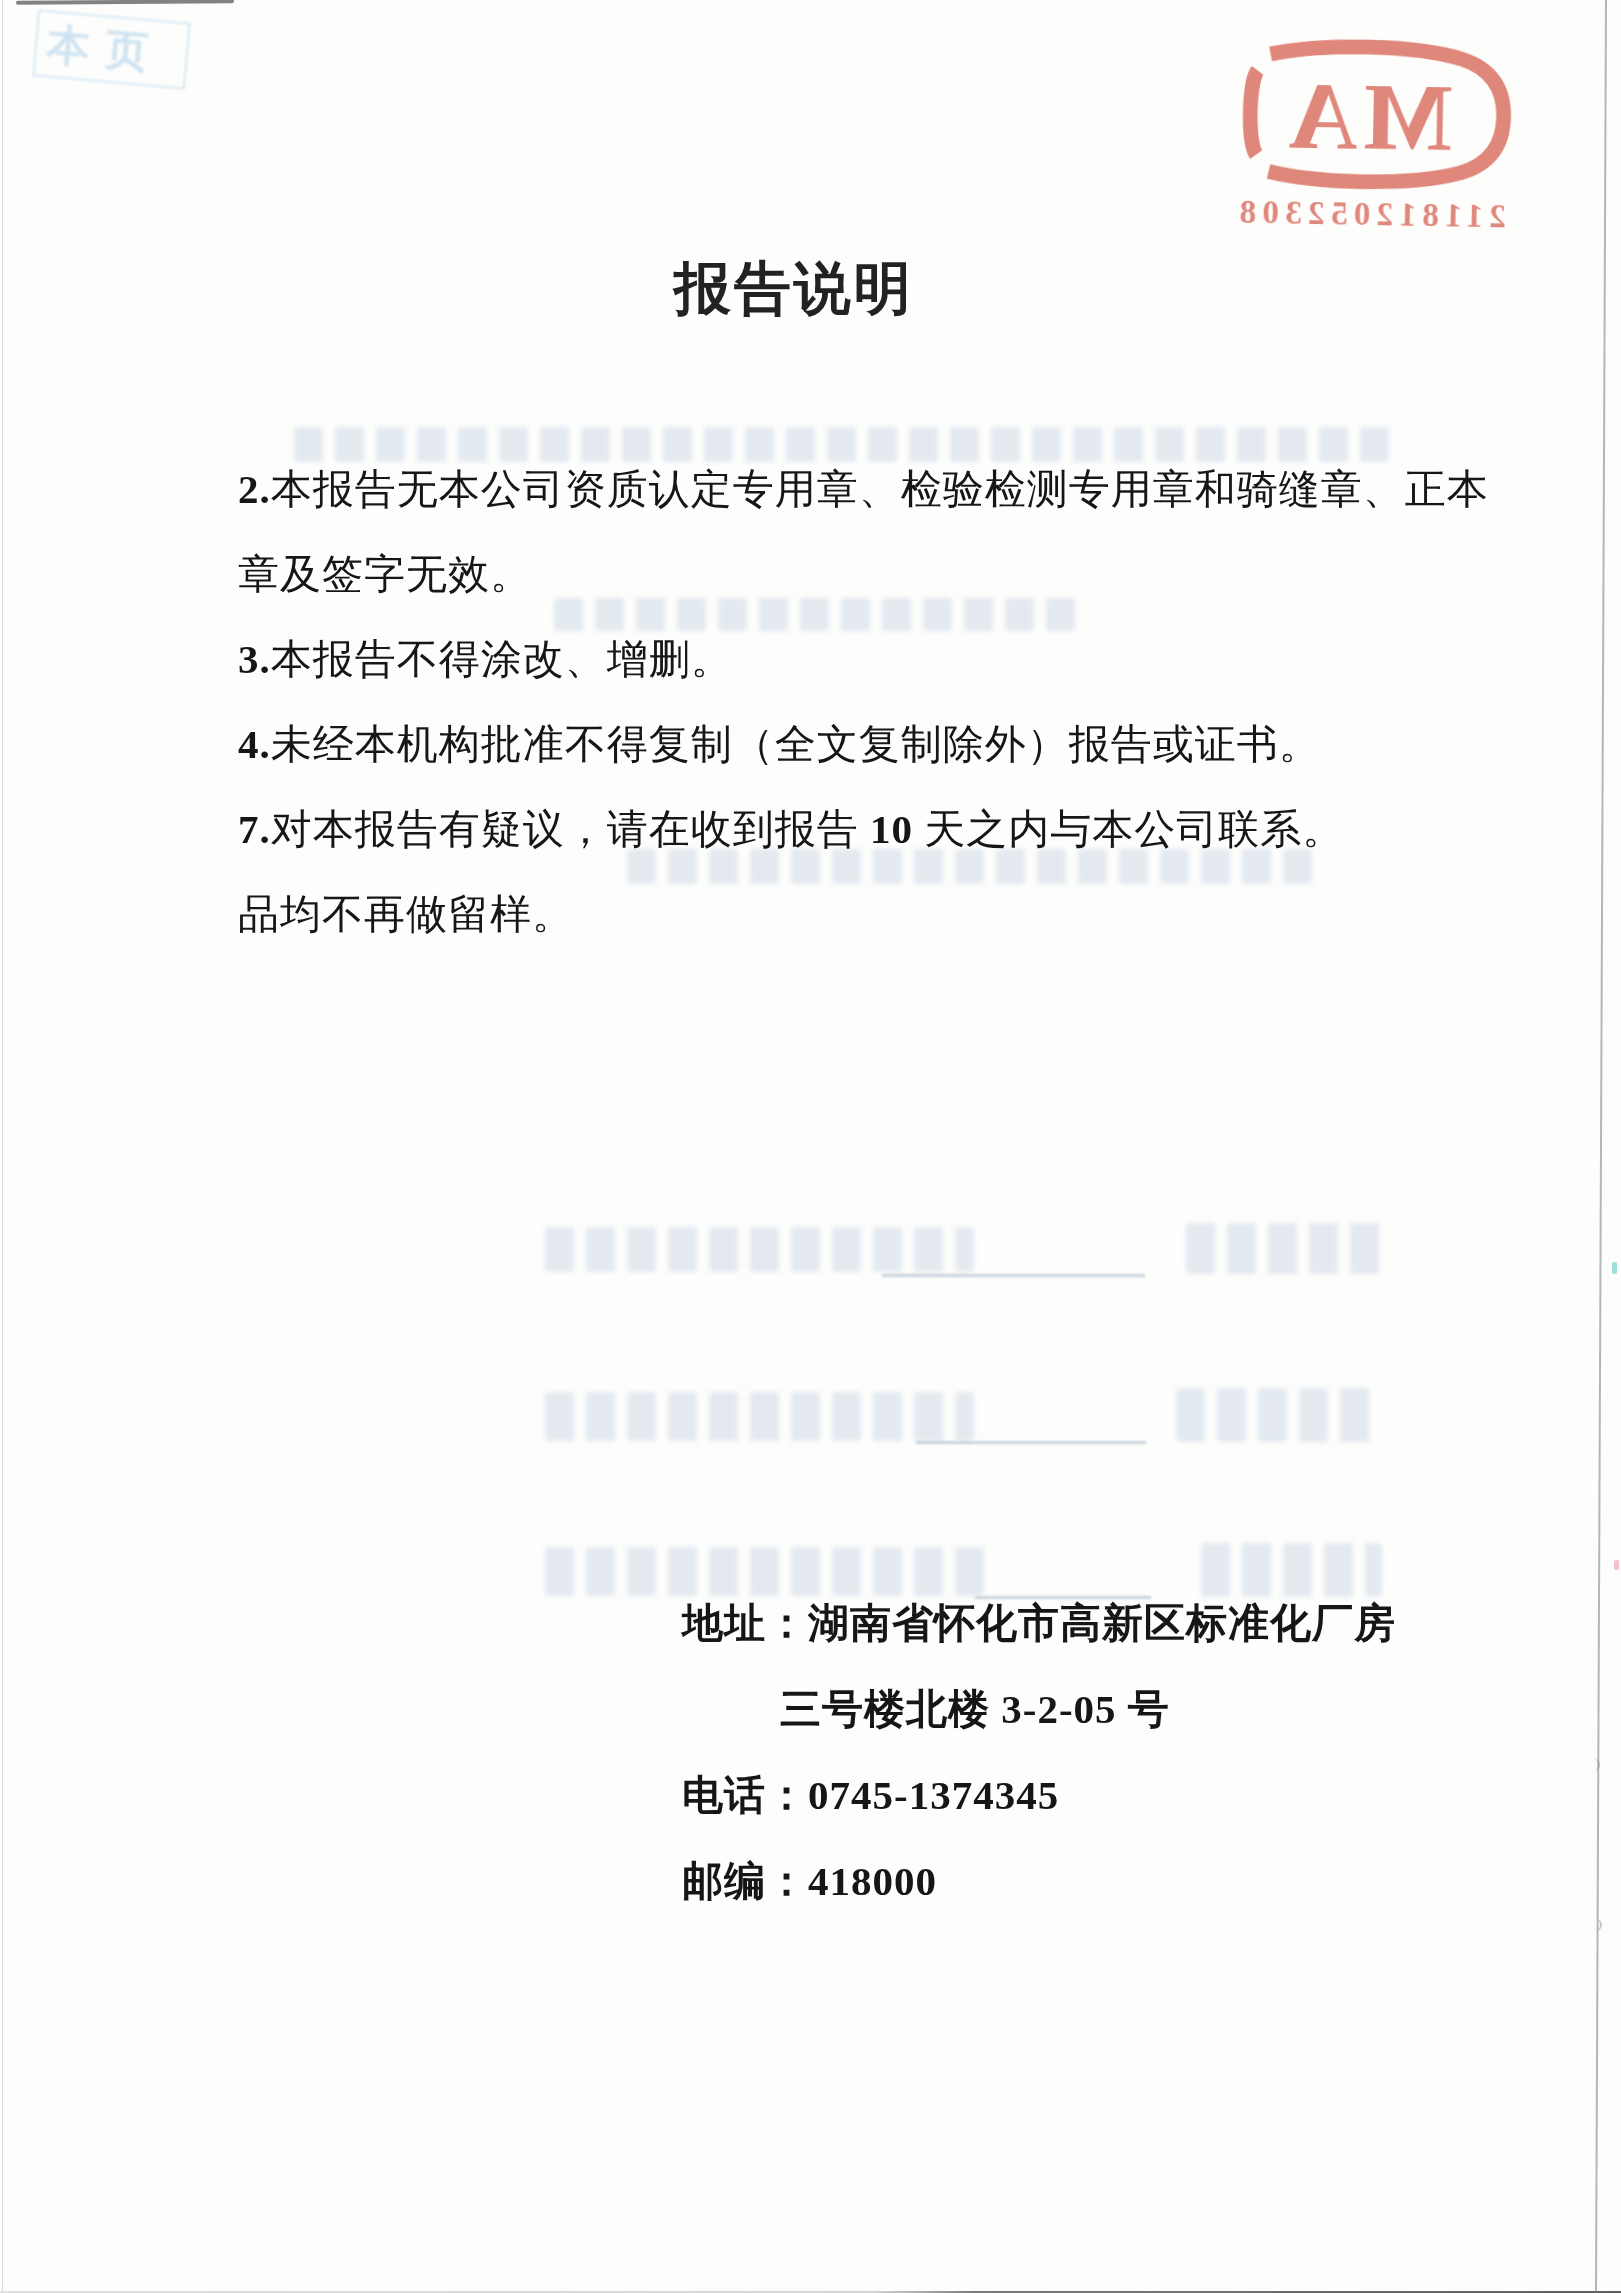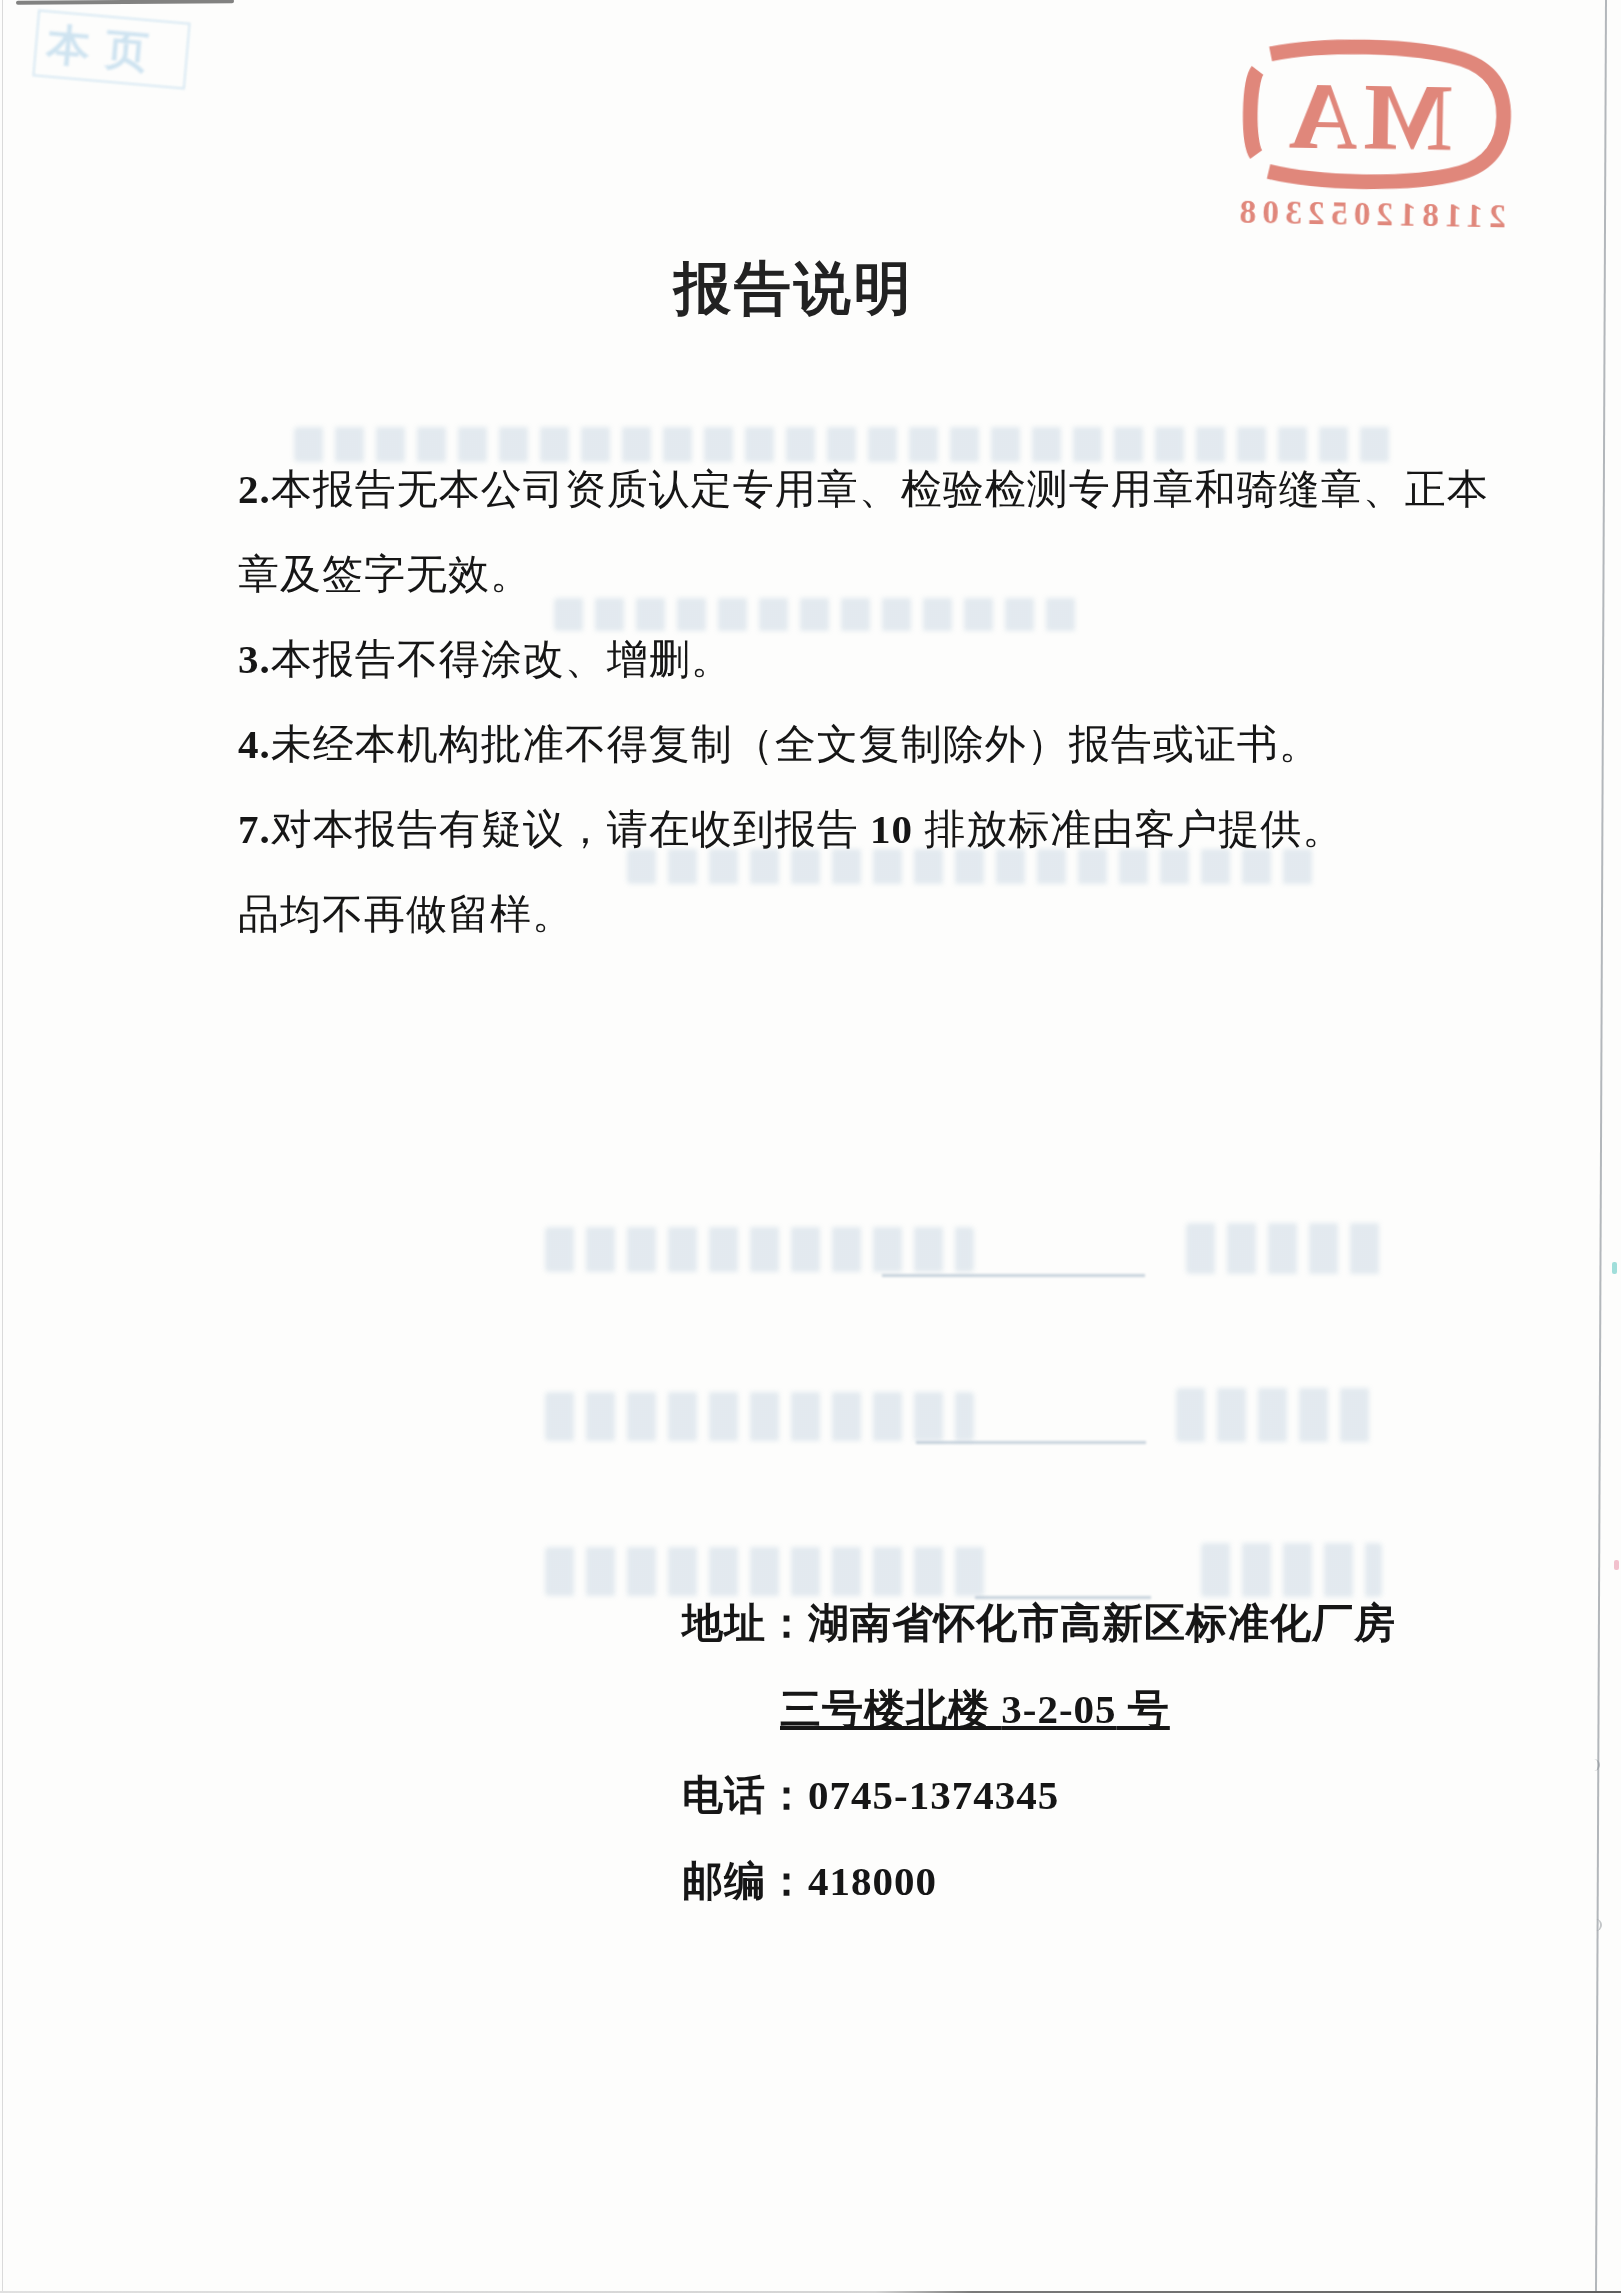--- a/index.html
+++ b/index.html
@@ -14,21 +14,21 @@
     font-size:57px; font-weight:bold; letter-spacing:2.9px;
     transform:translateX(-16.7px); color:#222;
   }
   
   .body-block{ position:absolute; left:238px; top:447px; width:1235px; }
   .line{ height:85px; line-height:85px; font-size:41px; letter-spacing:1px; white-space:nowrap; }
   .b,.num{ font-weight:bold; }
   
   .addr-block{ position:absolute; left:637px; top:1580px; width:804px; }
   .addr-line{ height:86px; line-height:86px; font-size:41px; font-weight:bold; letter-spacing:1px; white-space:nowrap;margin-left:45px; }
-  .addr-line.indent{ padding-left:98px;text-decoration:underline; }
+  .addr-line.indent{ padding-left:98px; }
   
   .blue-stamp{
     position:absolute; left:35px; top:15.7px; width:139px; height:63px;
     border:2.9px solid rgba(158,200,228,.40); transform:rotate(5deg);
     color:rgba(148,196,226,.45); font-size:43px; font-weight:bold;
     line-height:63px; letter-spacing:15.7px; padding-left:9.8px;
     filter:blur(1.2px); white-space:nowrap; overflow:hidden;
   }
   
   .red-stamp{
@@ -100,21 +100,21 @@
   <div class="ghost-rule" style="left:975px;top:1596px;width:176px;"></div>
   <div class="ghost" style="left:1201px;top:1543px;width:181px;height:54px;"></div>
 
   <div class="title">报告说明</div>
 
   <div class="body-block">
     <div class="line"><span class="num">2.</span><span>本报告无本公司资质认定专用章、检验检测专用章和骑缝章、正本</span></div>
     <div class="line"><span class="num"></span><span>章及签字无效。</span></div>
     <div class="line"><span class="num">3.</span><span>本报告不得涂改、增删。</span></div>
     <div class="line"><span class="num">4.</span><span>未经本机构批准不得复制（全文复制除外）报告或证书。</span></div>
-    <div class="line"><span class="num">7.</span><span>对本报告有疑议，请在收到报告 </span><span class="b">10</span><span> 排放标准由客户提供。</span></div>
+    <div class="line"><span class="num">7.</span><span>对本报告有疑议，请在收到报告 </span><span class="b">10</span><span> 天之内与本公司联系。</span></div>
     <div class="line"><span class="num"></span><span>品均不再做留样。</span></div>
   </div>
 
   <div class="addr-block">
     <div class="addr-line"><span>地址：</span><span>湖南省怀化市高新区标准化厂房</span></div>
     <div class="addr-line indent"><span>三号楼北楼 </span><span class="b">3-2-05</span><span> 号</span></div>
     <div class="addr-line"><span>电话：</span><span class="b">0745-1374345</span></div>
     <div class="addr-line"><span>邮编：</span><span class="b">418000</span></div>
   </div>
 

